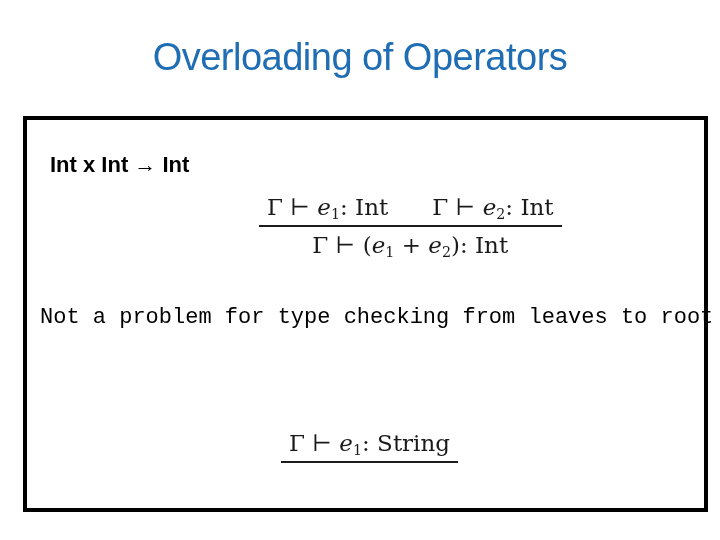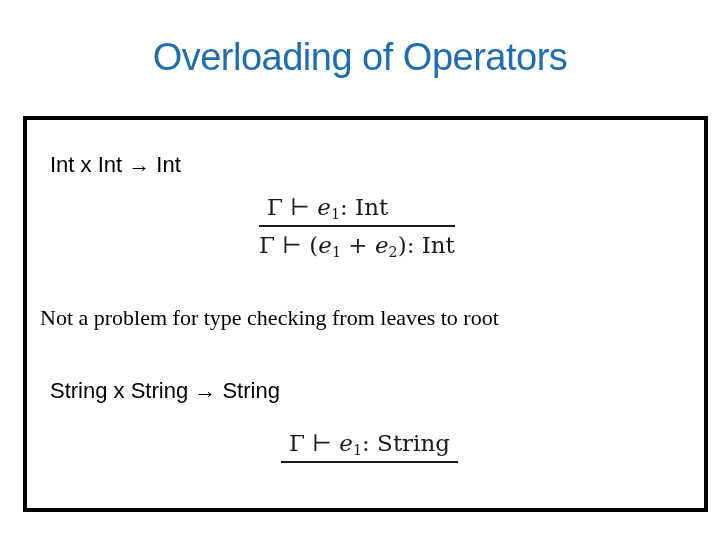--- a/index.html
+++ b/index.html
@@ -37,53 +37,53 @@
     box-sizing: border-box;
     border: 4px solid #000000;
     background: #ffffff;
   }
   .sig {
     position: absolute;
     font-family: "Liberation Sans", sans-serif;
     font-size: 22px;
     color: #000000;
     white-space: nowrap;
+    font-weight: bold;
   }
   .sig-int    { left: 23px; top: 32px; }
   .sig-string { left: 23px; top: 258px; }
   .note {
     position: absolute;
     left: 13px;
     top: 185px;
-    font-family: Liberation Serif, serif;
+    font-family: Liberation Mono, monospace;
     font-size: 22px;
     color: #000000;
     white-space: nowrap;
   }
   .rule {
     position: absolute;
     display: inline-block;
     text-align: center;
     font-family: "DejaVu Serif", "Liberation Serif", serif;
     font-size: 23px;
     color: #1a1a1a;
     white-space: nowrap;
   }
   .rule-int    { left: 232px; top: 74px; }
   .rule-string { left: 212px; top: 310px; margin-left: 42px; }
   .premises {
     display: flex;
-    justify-content: space-between;
+    justify-content: center;
     gap: 44px;
     padding: 0 8px 5px 8px;
     border-bottom: 2px solid #1c1c1c;
   }
   .conclusion {
     padding-top: 5px;
-    text-align: right;
   }
   .rule i { font-style: italic; }
   .rule sub {
     font-size: 0.62em;
     line-height: 0;
     vertical-align: -0.25em;
   }
 </style>
 </head>
 <body>
@@ -92,27 +92,27 @@
 
   <h1 class="title">Overloading of Operators</h1>
 
   <div class="content-box">
 
     <div class="sig sig-int">Int x Int → Int</div>
 
     <div class="rule rule-int">
       <div class="premises">
         <span class="premise"><span>Γ ⊢ </span><i>e</i><sub>1</sub><span>: Int</span></span>
+        <span class="premise"><span>Γ ⊢ </span><i>e</i><sub>2</sub><span>: Int</span></span>
       </div>
       <div class="conclusion"><span>Γ ⊢ (</span><i>e</i><sub>1</sub><span> + </span><i>e</i><sub>2</sub><span>): Int</span></div>
     </div>
 
     <div class="note">Not a problem for type checking from leaves to root</div>
 
-    <div class="sig sig-string">String x String → String</div>
 
     <div class="rule rule-string">
       <div class="premises">
         <span class="premise"><span>Γ ⊢ </span><i>e</i><sub>1</sub><span>: String</span></span>
       </div>
     </div>
 
   </div>
 </div>
 

